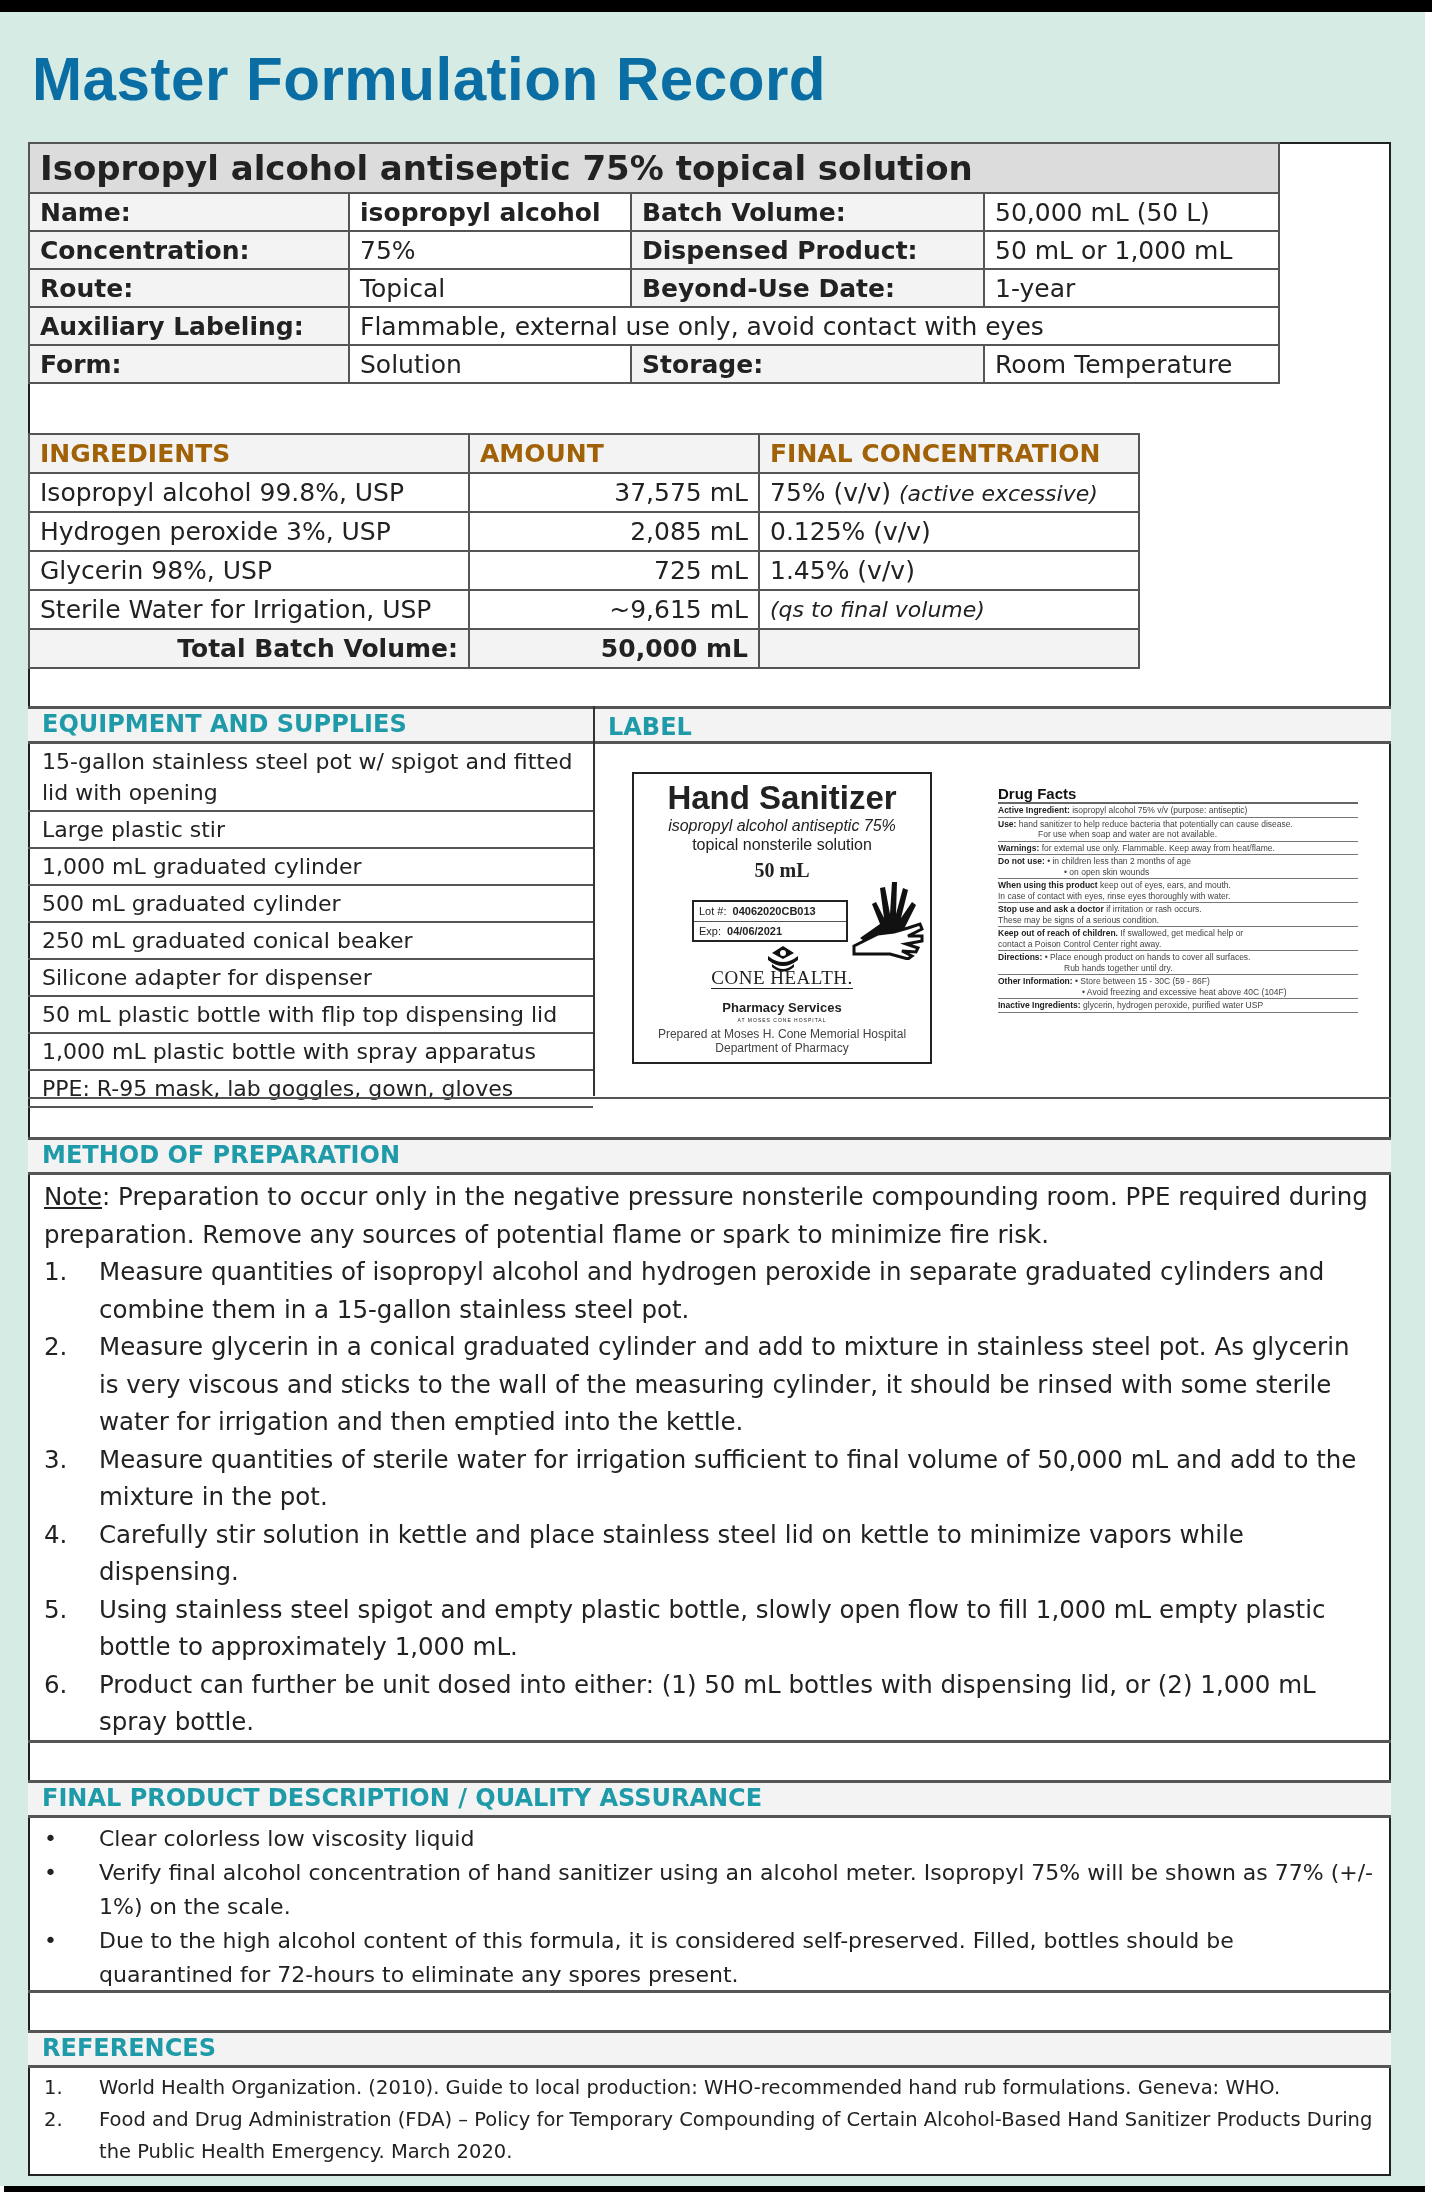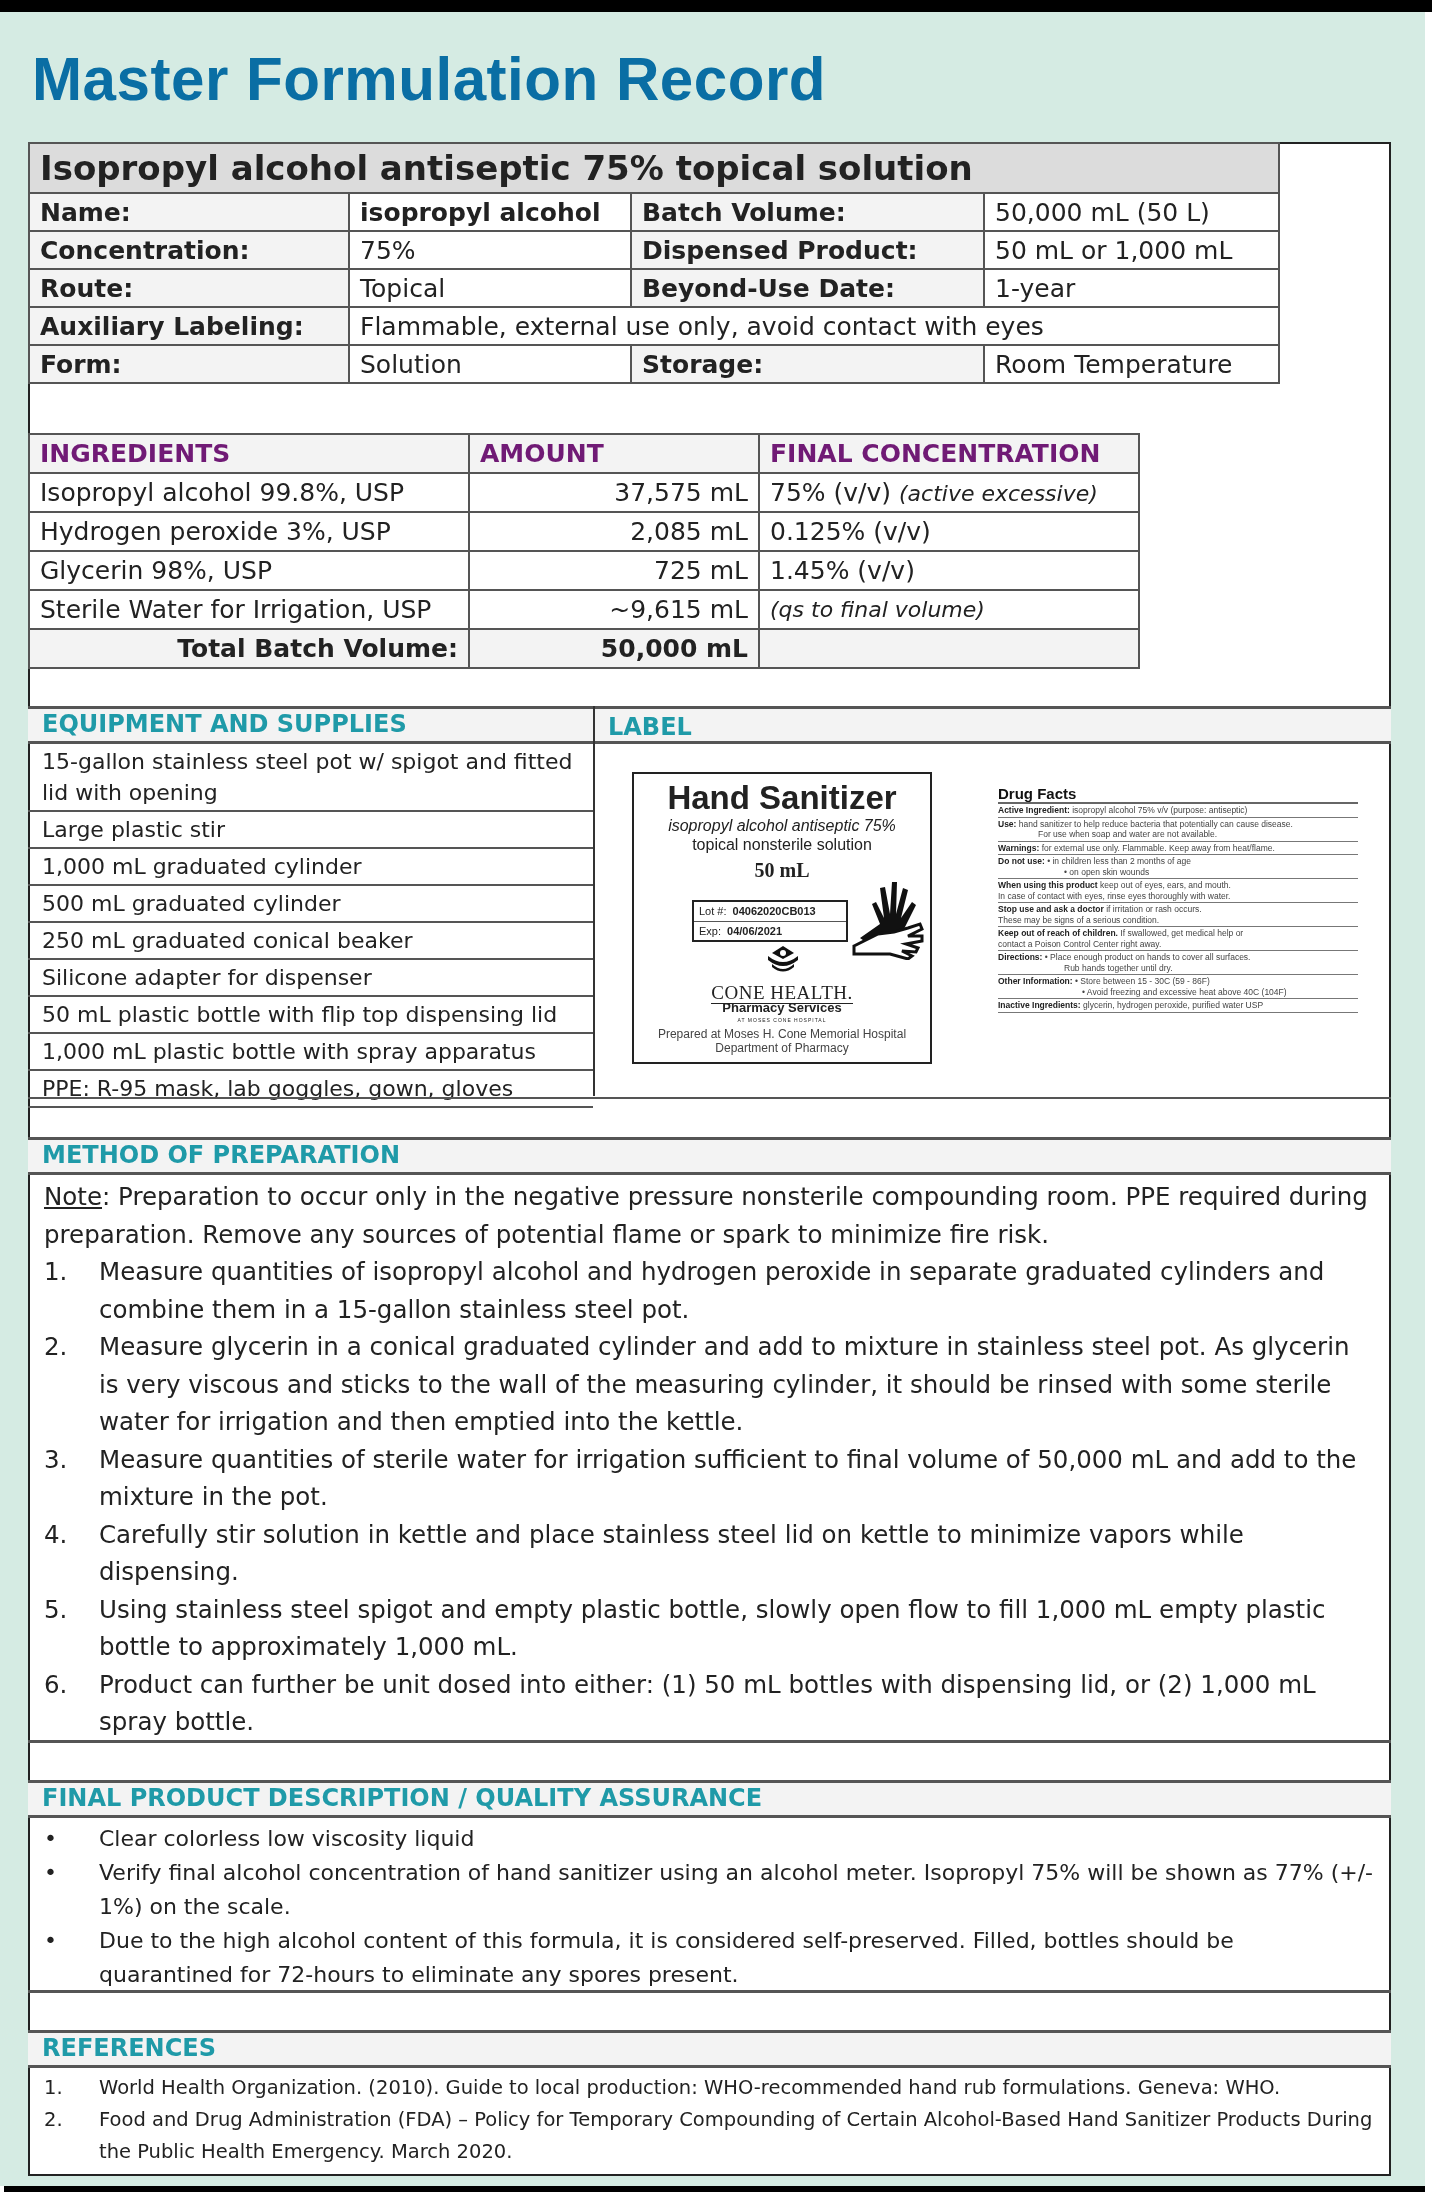--- a/index.html
+++ b/index.html
@@ -15,21 +15,21 @@
   .lbl { color:#1f9aa8; font-weight:bold; background:#f3f3f3; }
   .hdrcell { background:#dcdcdc; color:#1e2b5c; font-weight:bold; font-size:34px !important; height:50px !important; }
 
   
   #top-table { left:28px; top:142px; width:1252px; }
   #top-table td.val-bold { font-weight:bold; }
 
   
   #ing-table { left:28px; top:433px; width:1112px; }
   #ing-table td { height:39px; font-size:25px; }
-  #ing-table .th { background:#f3f3f3; color:#701a75; font-weight:bold; font-size:25px; }
+  #ing-table .th { background:#f3f3f3; color:#a16207; font-weight:bold; font-size:25px; }
   #ing-table .num { text-align:right; }
   #ing-table .it { font-style:italic; font-size:22px; }
   #ing-table .total { background:#f3f3f3; font-weight:bold; }
 
   
   .sec-head { position:absolute; left:28px; width:1363px; height:38px; background:#f3f3f3; border-top:3px solid #555; border-bottom:3px solid #555; box-sizing:border-box; font-family:"DejaVu Sans", sans-serif; font-size:24px; font-weight:bold; color:#1f9aa8; padding:1px 14px; }
   .vline { position:absolute; width:2px; background:#333; }
   .equip-list { position:absolute; left:28px; top:744px; width:565px; margin:0; padding:0; list-style:none; font-family:"DejaVu Sans", sans-serif; }
   .equip-list li { border-bottom:2px solid #555; font-size:22px; color:#222; padding:2px 14px; line-height:31px; box-sizing:border-box; }
 
@@ -38,21 +38,21 @@
   .lb-title { font-size:33px; font-weight:bold; margin-top:6px; line-height:36px; }
   .lb-sub1 { font-size:16px; font-style:italic; line-height:19px; }
   .lb-sub2 { font-size:16px; line-height:19px; }
   .lb-vol { font-size:20px; font-weight:bold; margin-top:4px; line-height:24px;font-family:Liberation Serif, serif; }
   .lot-box { position:absolute; left:58px; top:126px; width:156px; height:42px; border:2px solid #222; box-sizing:border-box; text-align:left; font-size:11px; }
   .lot-row { height:19px; line-height:19px; padding-left:5px; }
   .lot-row + .lot-row { border-top:1px solid #555; }
   .lot-row b { margin-left:6px; font-size:11px; }
   .hand-icon { position:absolute; left:216px; top:100px; width:76px; height:86px; }
   .logo-icon { position:absolute; left:130px; top:170px; width:38px; height:30px; }
-  .lb-cone { position:absolute; left:0; top:208px; width:100%; font-family:"Liberation Serif", serif; font-size:19px; letter-spacing:0.5px; }
+  .lb-cone { position:absolute; left:0; top:193px; width:100%; font-family:"Liberation Serif", serif; font-size:19px; letter-spacing:0.5px; }
   .lb-cone span { border-bottom:1px solid #222; }
   .lb-pharm { position:absolute; left:0; top:226px; width:100%; font-size:13px; font-weight:bold; }
   .lb-moses { position:absolute; left:0; top:243px; width:100%; font-size:5px; letter-spacing:1px; }
   .lb-prep { position:absolute; left:0; top:253px; width:100%; font-size:12px; line-height:14px; color:#444; }
 
   
   .facts { position:absolute; left:998px; top:786px; width:360px; font-family:"Liberation Sans", sans-serif; color:#444; }
   .facts-title { font-weight:bold; font-size:15px; color:#111; line-height:16px; border-bottom:2px solid #666; }
   .fact { font-size:8.5px; line-height:10.5px; border-bottom:1.5px solid #777; padding:1px 0; white-space:nowrap; }
   .fact b { color:#222; }

